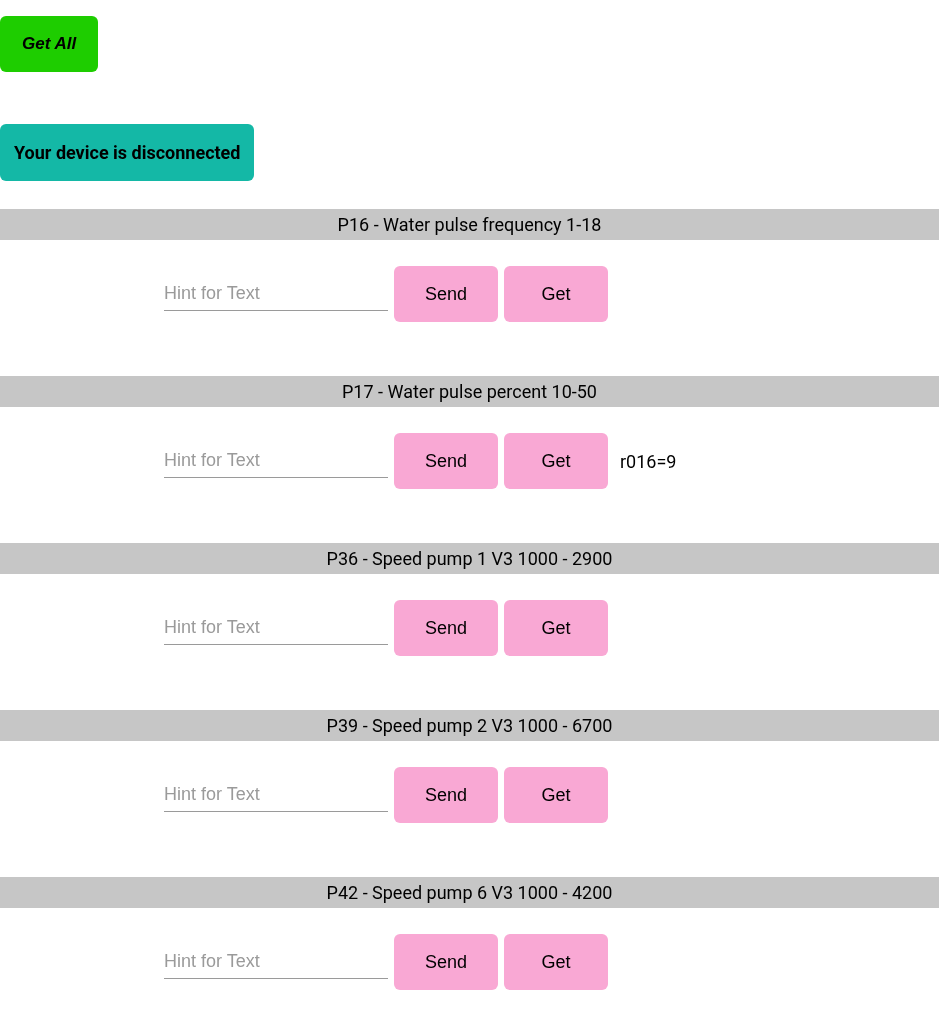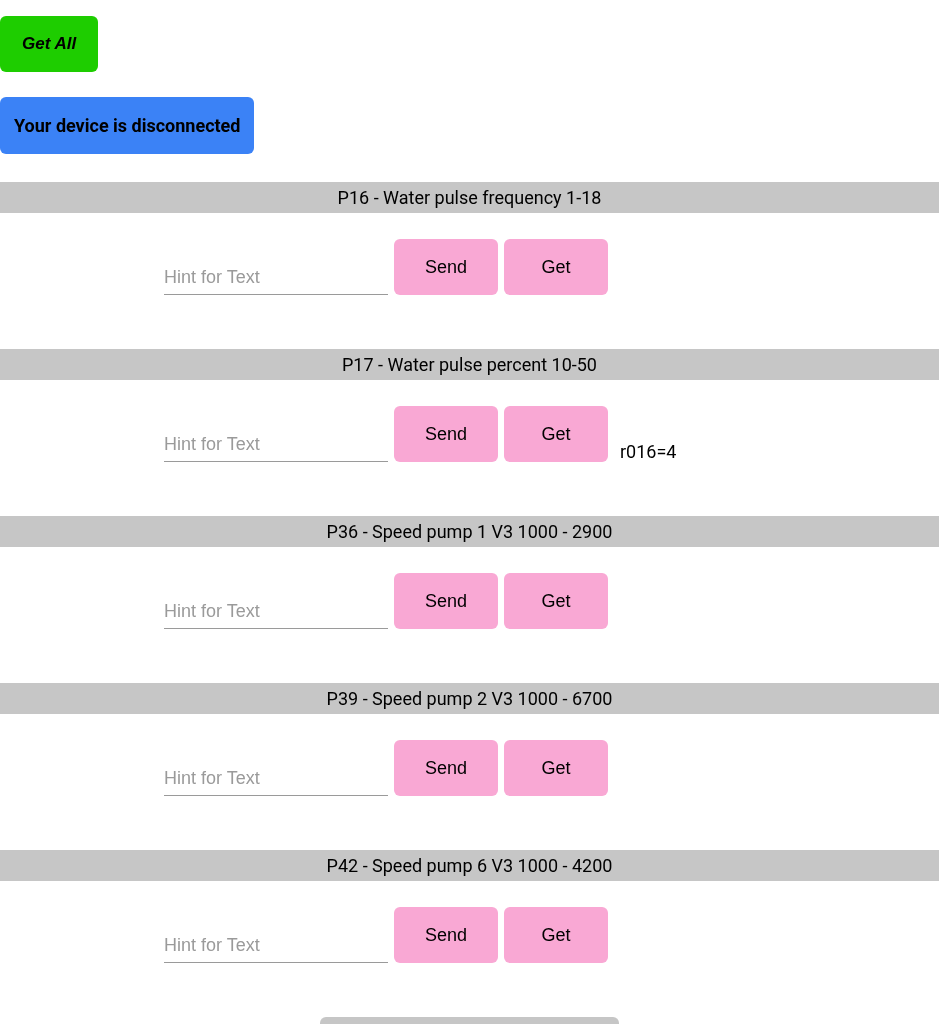--- a/index.html
+++ b/index.html
@@ -12,45 +12,45 @@
   }
   .get-all-btn {
     background: #1ecd00;
     color: #000;
     font-weight: bold;
     font-style: italic;
     font-size: 17px;
     border: none;
     border-radius: 6px;
     padding: 18px 22px;
-    margin: 16px 0 1px 0;
+    margin: 16px 0 8px 0;
     cursor: pointer;
   }
   .status-box {
-    background: #3b82f6;
+    background: #14b8a6;
     color: #000;
     font-weight: bold;
     font-size: 18px;
     border-radius: 6px;
     padding: 18px 14px;
-    margin: 24px 0 0 0;
+    margin: 44px 0 0 0;
     display: inline-block;
   }
   .param-header {
     background: #c6c6c6;
     color: #000;
     font-size: 18px;
     text-align: center;
     padding: 5px 0;
     width: 100%;
     margin-top: 28px;
   }
   .param-row {
     display: flex;
-    align-items: flex-end;
+    align-items: center;
     justify-content: flex-start;
     padding: 26px 0 26px 164px;
     gap: 6px;
   }
   .text-input {
     border: none;
     border-bottom: 1.5px solid #9a9a9a;
     font-size: 18px;
     padding: 6px 0;
     width: 224px;
@@ -114,21 +114,21 @@
   <button class="action-btn">Get</button>
   <span class="value-label"></span>
 </div>
 
 
 <div class="param-header">P17 - Water pulse percent 10-50</div>
 <div class="param-row">
   <input class="text-input" type="text" placeholder="Hint for Text" style="">
   <button class="action-btn">Send</button>
   <button class="action-btn">Get</button>
-  <span class="value-label">r016=4</span>
+  <span class="value-label">r016=9</span>
 </div>
 
 
 <div class="param-header">P36 - Speed pump 1 V3 1000 - 2900</div>
 <div class="param-row">
   <input class="text-input" type="text" placeholder="Hint for Text" style="">
   <button class="action-btn">Send</button>
   <button class="action-btn">Get</button>
   <span class="value-label"></span>
 </div>

